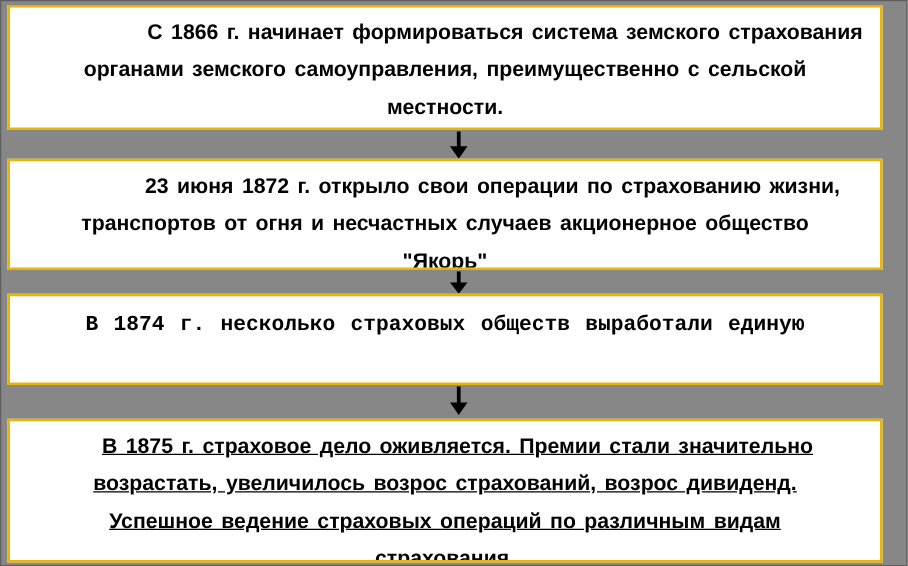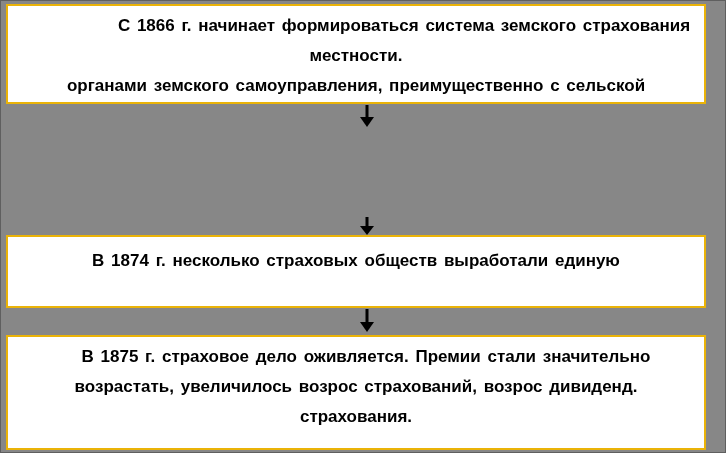--- a/index.html
+++ b/index.html
@@ -26,22 +26,22 @@
     text-align: center;
     color: #000000;
     font-weight: bold;
     font-size: 17px;
     line-height: 30px;
     word-spacing: 2px;
   }
 
   #box-1866 { top: 3px;   height: 100px; padding-top: 5px; }
   #box-1872 { top: 126px; height: 89px;  padding-top: 5px; }
-  #box-1874 { top: 234px; height: 73px;  padding-top: 9px; }
-  #box-1875 { top: 334px; height: 115px; padding-top: 5px; }
+  #box-1874 { top: 234px; height: 73px;  padding-top: 9px; font-family: Liberation Mono, monospace; }
+  #box-1875 { top: 334px; height: 115px; padding-top: 5px; text-decoration: underline; }
 
   .box-line { white-space: nowrap; }
 
   
   #box-1866 .box-line:first-child { transform: translateX(48px); }
   #box-1872 .box-line:first-child { transform: translateX(38px); }
   #box-1875 .box-line:first-child { transform: translateX(10px); }
 
   .down-arrow {
     position: absolute;
@@ -54,31 +54,36 @@
   #arrow-3 { top: 308px; }
   .down-arrow svg rect, .down-arrow svg polygon { fill: #000000; }
 </style>
 </head>
 <body>
 
 <div class="canvas">
 
   <div class="flow-box" id="box-1866">
     <div class="box-line">С 1866 г. начинает формироваться система земского страхования</div>
+    <div class="box-line">органами земского самоуправления, преимущественно  с сельской</div>
     <div class="box-line">местности.</div>
-    <div class="box-line">органами земского самоуправления, преимущественно  с сельской</div>
   </div>
 
   <div class="down-arrow" id="arrow-1">
     <svg width="18" height="22" viewBox="0 0 18 22" xmlns="http://www.w3.org/2000/svg">
       <rect x="7.5" y="0" width="3" height="13"></rect>
       <polygon points="2,12 16,12 9,22"></polygon>
     </svg>
   </div>
 
+  <div class="flow-box" id="box-1872">
+    <div class="box-line">23 июня 1872 г. открыло свои операции по страхованию жизни,</div>
+    <div class="box-line">транспортов от огня и несчастных случаев акционерное общество</div>
+    <div class="box-line">"Якорь"</div>
+  </div>
 
   <div class="down-arrow" id="arrow-2">
     <svg width="18" height="18" viewBox="0 0 18 18" xmlns="http://www.w3.org/2000/svg">
       <rect x="7.5" y="0" width="3" height="10"></rect>
       <polygon points="2,9 16,9 9,18"></polygon>
     </svg>
   </div>
 
   <div class="flow-box" id="box-1874">
     <div class="box-line">В 1874 г. несколько страховых обществ выработали единую</div>
@@ -87,16 +92,17 @@
   <div class="down-arrow" id="arrow-3">
     <svg width="18" height="23" viewBox="0 0 18 23" xmlns="http://www.w3.org/2000/svg">
       <rect x="7.5" y="0" width="3" height="14"></rect>
       <polygon points="2,13 16,13 9,23"></polygon>
     </svg>
   </div>
 
   <div class="flow-box" id="box-1875">
     <div class="box-line">В 1875 г. страховое дело оживляется. Премии стали значительно</div>
     <div class="box-line">возрастать, увеличилось возрос страхований, возрос дивиденд.</div>
+    <div class="box-line">Успешное ведение страховых операций по различным видам</div>
     <div class="box-line">страхования.</div>
   </div>
 
 </div>
 
 </body></html>

